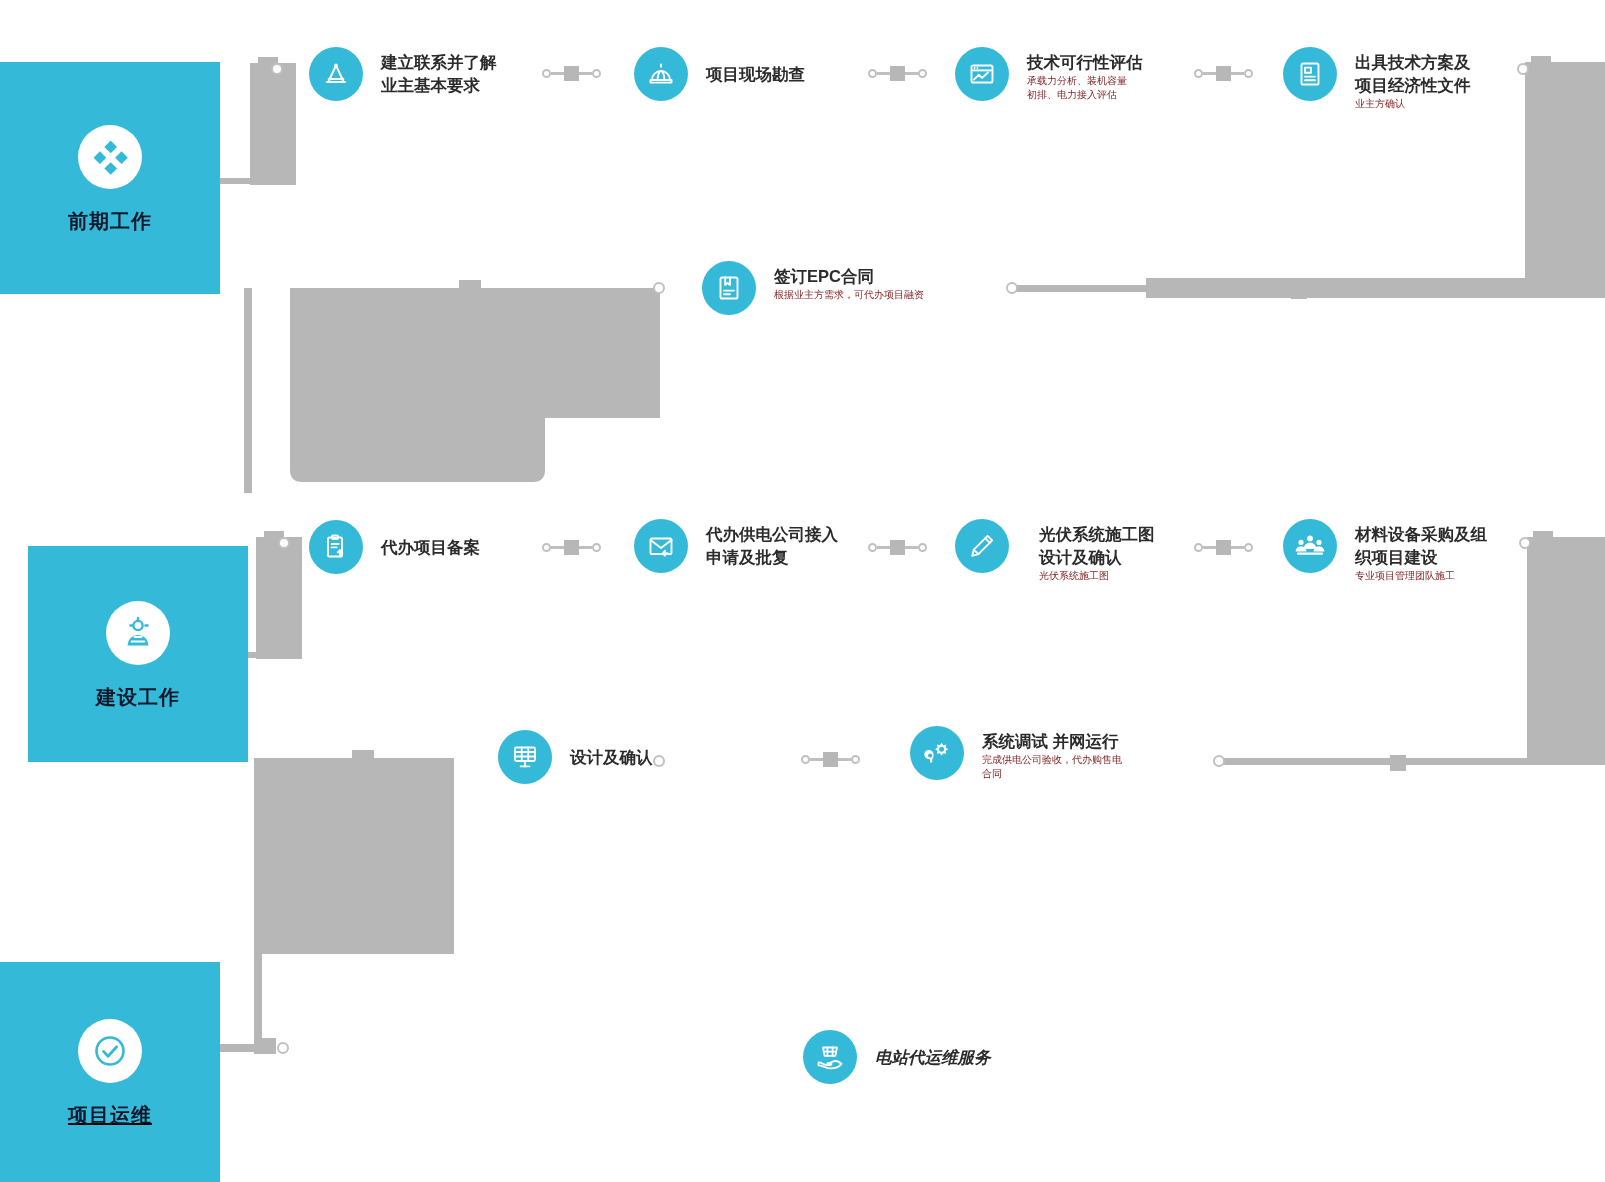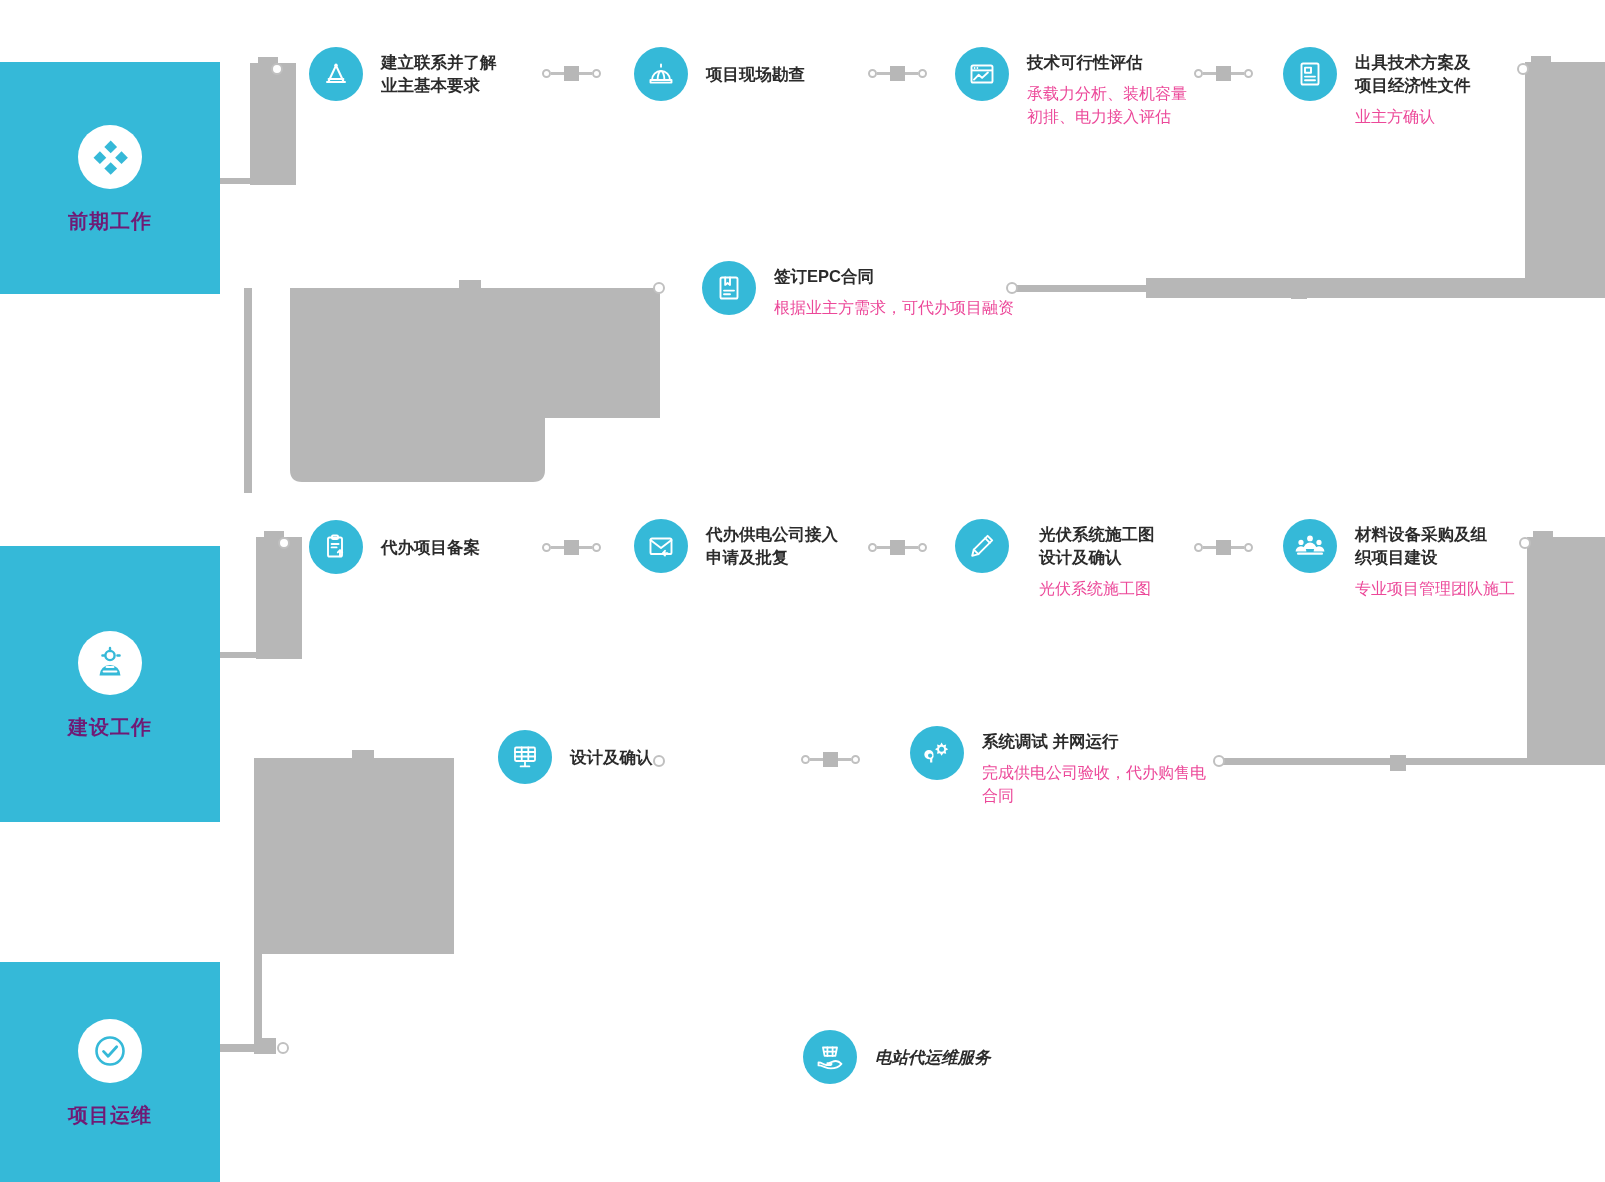--- a/index.html
+++ b/index.html
@@ -39,21 +39,21 @@
     width: 64px; height: 64px;
     border-radius: 50%;
     background: #ffffff;
     display: flex;
     align-items: center;
     justify-content: center;
     margin-bottom: 22px;
   }
   .phase-icon svg { display: block; }
   .phase-label {
-    color: #701a75;
+    color: #0f172a;
     font-size: 20px;
     font-weight: bold;
     letter-spacing: 1px;
     line-height: 1;
   }
 
   
   .step {
     position: absolute;
     display: flex;
@@ -74,24 +74,24 @@
     padding-top: 4px;
   }
   .step-title {
     font-size: 16.5px;
     font-weight: bold;
     color: #2b2b2b;
     line-height: 1.38;
     white-space: pre-line;
   }
   .step-sub {
-    font-size: 16px;
-    color: #ec4899;
+    font-size: 10px;
+    color: #7f1d1d;
     line-height: 1.45;
-    margin-top: 8px;
+    margin-top: 0;
     white-space: pre-line;
     font-weight: normal;
   }
   .step.centered { align-items: center; }
   .step.centered .step-text { padding-top: 0; }
 
   
   .conn {
     position: absolute;
     display: flex;
@@ -183,37 +183,37 @@
           <rect x="16.2" y="5.4" width="9" height="9" transform="rotate(45 20.7 9.9)"></rect>
           <rect x="5.4" y="16.2" width="9" height="9" transform="rotate(45 9.9 20.7)"></rect>
           <rect x="27.0" y="16.2" width="9" height="9" transform="rotate(45 31.5 20.7)"></rect>
           <rect x="16.2" y="27.0" width="9" height="9" transform="rotate(45 20.7 31.5)"></rect>
         </g>
       </svg>
     </div>
     <div class="phase-label">前期工作</div>
   </div>
 
-  <div class="phase" style="top:546px; height:276px;">
+  <div class="phase" style="top:546px; height:216px;margin-left:28px;">
     <div class="phase-icon">
       <svg width="40" height="40" viewBox="0 0 40 40">
         <g fill="none" stroke="#35b9d8" stroke-width="2.4" stroke-linecap="round">
           <path d="M20 5 v3"></path>
           <circle cx="20" cy="12.5" r="4.6"></circle>
           <path d="M14.6 12.5 h-2.2 M27.4 12.5 h2.2"></path>
           <path d="M9.5 32.5 a10.5 10.5 0 0 1 21 0 z" fill="#35b9d8" stroke="none"></path>
           <path d="M13.6 28.5 h12.8" stroke="#ffffff" stroke-width="2"></path>
           <path d="M16.5 24 h7" stroke="#ffffff" stroke-width="2"></path>
         </g>
       </svg>
     </div>
     <div class="phase-label">建设工作</div>
   </div>
 
-  <div class="phase" style="top:962px; height:220px;">
+  <div class="phase" style="top:962px; height:220px;text-decoration:underline;">
     <div class="phase-icon">
       <svg width="40" height="40" viewBox="0 0 40 40">
         <circle cx="20" cy="20" r="13.5" fill="none" stroke="#35b9d8" stroke-width="2.6"></circle>
         <path d="M13.5 20.4 l4.6 4.8 l8.6 -9.4" fill="none" stroke="#35b9d8" stroke-width="2.8" stroke-linecap="round" stroke-linejoin="round"></path>
       </svg>
     </div>
     <div class="phase-label">项目运维</div>
   </div>
 
   <div class="conn" style="left:542px; top:66px;">

